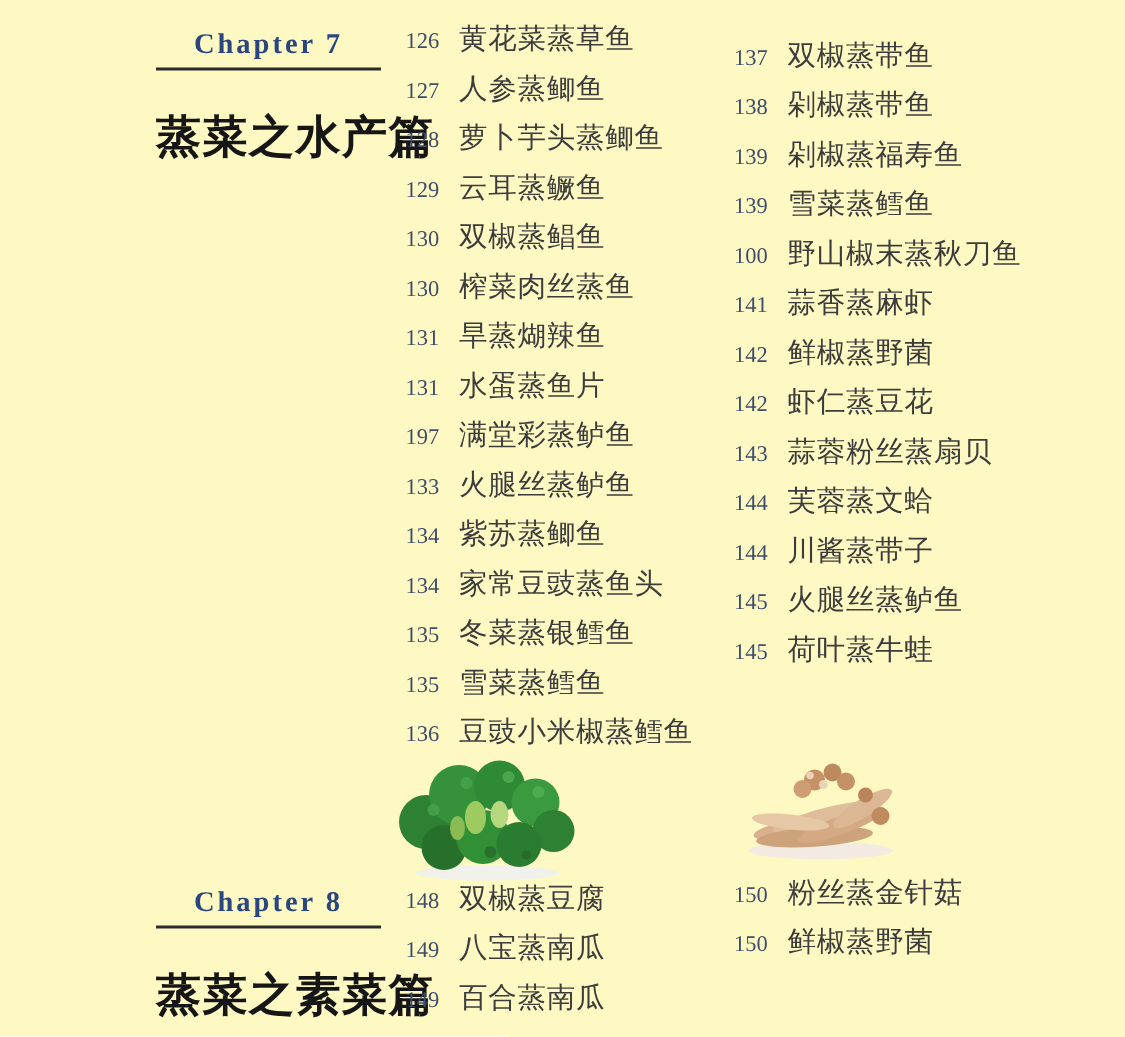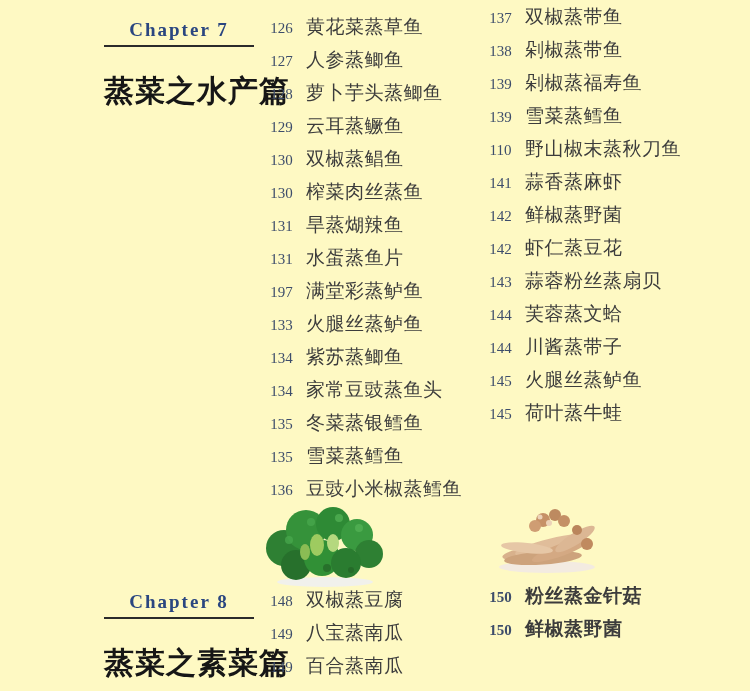--- a/index.html
+++ b/index.html
@@ -10,23 +10,23 @@
   .chapter-header.ch7{left:104px;top:19px;}
   .chapter-header.ch8{left:104px;top:591px;}
   .chapter-label{display:block;font-family:"Liberation Serif","DejaVu Serif",serif;
     font-size:19px;font-weight:bold;letter-spacing:2px;color:#2a4680;
     padding-bottom:4px;border-bottom:2px solid #2b2b2b;}
   .chapter-title{display:block;margin-top:24px;font-size:30px;font-weight:bold;
     color:#161616;letter-spacing:1px;white-space:nowrap;text-align:right;}
 
   .toc-col{position:absolute;}
   .col-s1a{left:268px;top:17px;}
-  .col-s1b{left:487px;top:7px;}
+  .col-s1b{left:487px;top:28px;}
   .col-s2a{left:268px;top:590px;}
-  .col-s2b{left:487px;top:586px;font-weight:bold;}
+  .col-s2b{left:487px;top:586px;}
 
   .toc-row{display:flex;align-items:baseline;margin-bottom:12px;}
   .toc-row .num{font-family:"Liberation Serif","DejaVu Serif",serif;font-size:15px;
     line-height:20px;color:#3d4d6b;min-width:27px;text-align:center;}
   .toc-row .dish{font-size:19px;line-height:20px;color:#3c3c3c;margin-left:11px;
     letter-spacing:0.5px;white-space:nowrap;}
 
   .photo{position:absolute;}
   .photo.broccoli{left:259px;top:498px;width:133px;height:91px;}
   .photo.mushroom{left:483px;top:492px;width:134px;height:88px;}
@@ -115,21 +115,21 @@
       </div>
     <div class="toc-row">
         <span class="num">139</span>
         <span class="dish">剁椒蒸福寿鱼</span>
       </div>
     <div class="toc-row">
         <span class="num">139</span>
         <span class="dish">雪菜蒸鳕鱼</span>
       </div>
     <div class="toc-row">
-        <span class="num">110</span>
+        <span class="num">100</span>
         <span class="dish">野山椒末蒸秋刀鱼</span>
       </div>
     <div class="toc-row">
         <span class="num">141</span>
         <span class="dish">蒜香蒸麻虾</span>
       </div>
     <div class="toc-row">
         <span class="num">142</span>
         <span class="dish">鲜椒蒸野菌</span>
       </div>

